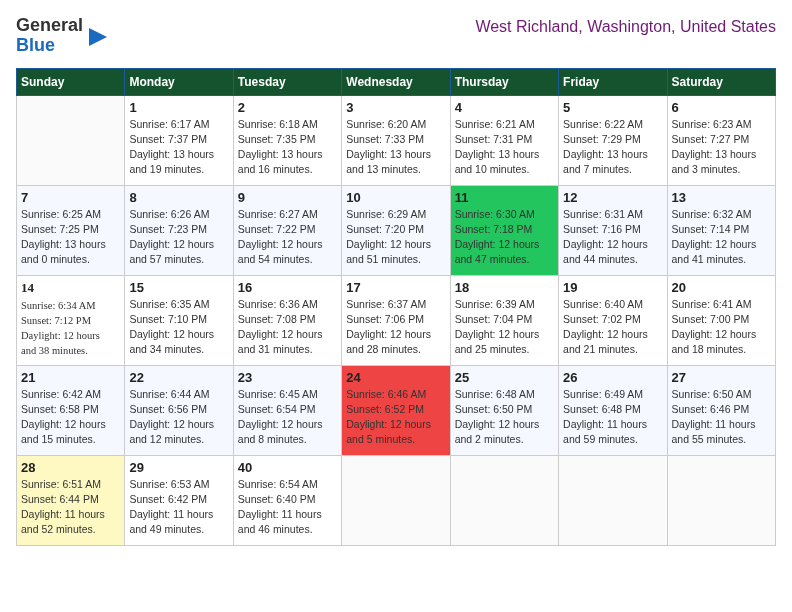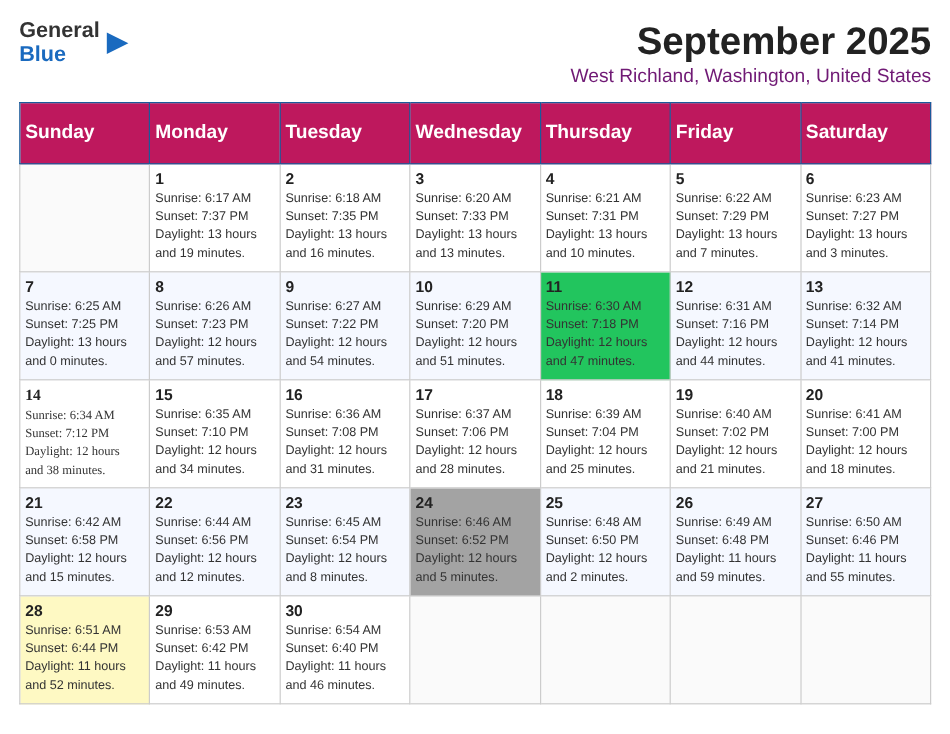--- a/index.html
+++ b/index.html
@@ -40,25 +40,25 @@
       font-size: 16px;
       color: #701a75;
       margin-top: 2px;
     }
     table {
       width: 100%;
       border-collapse: collapse;
       font-size: 11px;
     }
     thead th {
-      background: #be185d;
+      background: #14532d;
       color: #fff;
-      padding: 16px 4px;
+      padding: 6px 4px;
       text-align: left;
-      font-size: 16px;
+      font-size: 12px;
       font-weight: bold;
       border: 1px solid #1a5a9a;
     }
     tbody td {
       border: 1px solid #ccc;
       vertical-align: top;
       padding: 4px;
       width: 107px;
       min-height: 80px;
       height: 90px;
@@ -89,21 +89,20 @@
         </span>
         <div style="margin-left:4px; margin-top:6px;">
           <svg width="22" height="22" viewBox="0 0 22 22">
             <polygon points="2,2 20,11 2,20" fill="#1a6abf"></polygon>
           </svg>
         </div>
       </div>
     </div>
   </div>
   <div class="title-area">
-    <div class="month-title">September 2025</div>
     <div class="location-title">West Richland, Washington, United States</div>
   </div>
 </div>
 
 <table>
   <thead>
     <tr id="header-row">
         <th>Sunday</th>
         <th>Monday</th>
         <th>Tuesday</th>
@@ -207,21 +206,21 @@
           <div class="day-info">Sunrise: 6:42 AM<br>Sunset: 6:58 PM<br>Daylight: 12 hours<br>and 15 minutes.</div>
         </td>
         <td style="background: rgb(245, 248, 255);">
           <div class="day-number">22</div>
           <div class="day-info">Sunrise: 6:44 AM<br>Sunset: 6:56 PM<br>Daylight: 12 hours<br>and 12 minutes.</div>
         </td>
         <td style="background: rgb(245, 248, 255);">
           <div class="day-number">23</div>
           <div class="day-info">Sunrise: 6:45 AM<br>Sunset: 6:54 PM<br>Daylight: 12 hours<br>and 8 minutes.</div>
         </td>
-        <td style="background: #a3a3a3;">
+        <td style="background: #ef4444;">
           <div class="day-number">24</div>
           <div class="day-info">Sunrise: 6:46 AM<br>Sunset: 6:52 PM<br>Daylight: 12 hours<br>and 5 minutes.</div>
         </td>
         <td style="background: rgb(245, 248, 255);">
           <div class="day-number">25</div>
           <div class="day-info">Sunrise: 6:48 AM<br>Sunset: 6:50 PM<br>Daylight: 12 hours<br>and 2 minutes.</div>
         </td>
         <td style="background: rgb(245, 248, 255);">
           <div class="day-number">26</div>
           <div class="day-info">Sunrise: 6:49 AM<br>Sunset: 6:48 PM<br>Daylight: 11 hours<br>and 59 minutes.</div>
@@ -234,21 +233,21 @@
       <tr>
         <td style="background: #fef9c3;">
           <div class="day-number">28</div>
           <div class="day-info">Sunrise: 6:51 AM<br>Sunset: 6:44 PM<br>Daylight: 11 hours<br>and 52 minutes.</div>
         </td>
         <td style="background: rgb(255, 255, 255);">
           <div class="day-number">29</div>
           <div class="day-info">Sunrise: 6:53 AM<br>Sunset: 6:42 PM<br>Daylight: 11 hours<br>and 49 minutes.</div>
         </td>
         <td style="background: rgb(255, 255, 255);">
-          <div class="day-number">30</div>
+          <div class="day-number">40</div>
           <div class="day-info">Sunrise: 6:54 AM<br>Sunset: 6:40 PM<br>Daylight: 11 hours<br>and 46 minutes.</div>
         </td>
         <td class="empty-cell" style="background: rgb(250, 250, 250);"></td>
         <td class="empty-cell" style="background: rgb(250, 250, 250);"></td>
         <td class="empty-cell" style="background: rgb(250, 250, 250);"></td>
         <td class="empty-cell" style="background: rgb(250, 250, 250);"></td>
       </tr>
     </tbody>
 </table>
 

